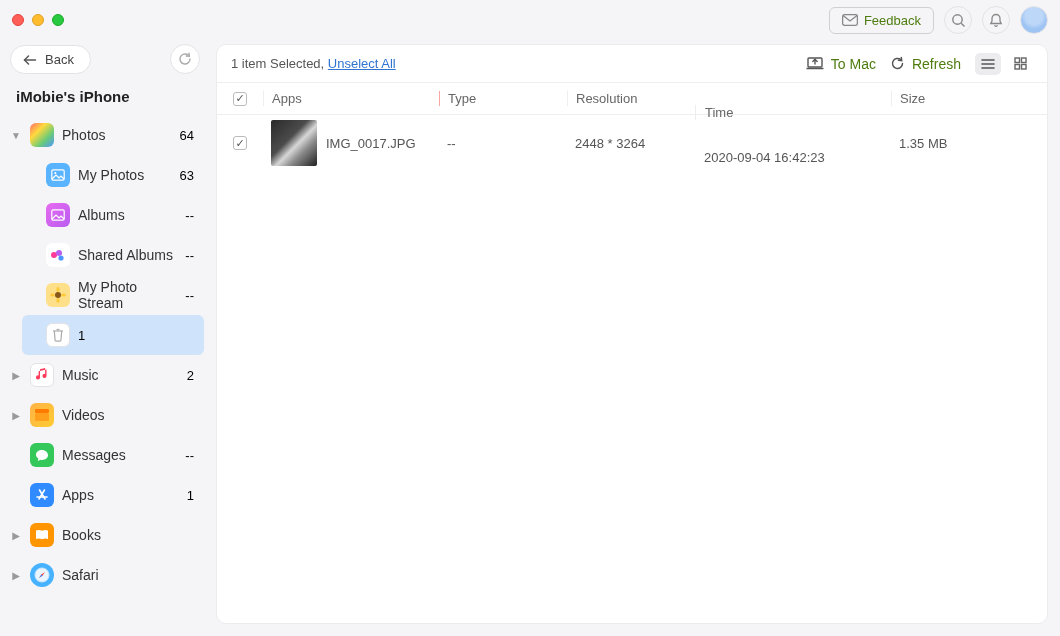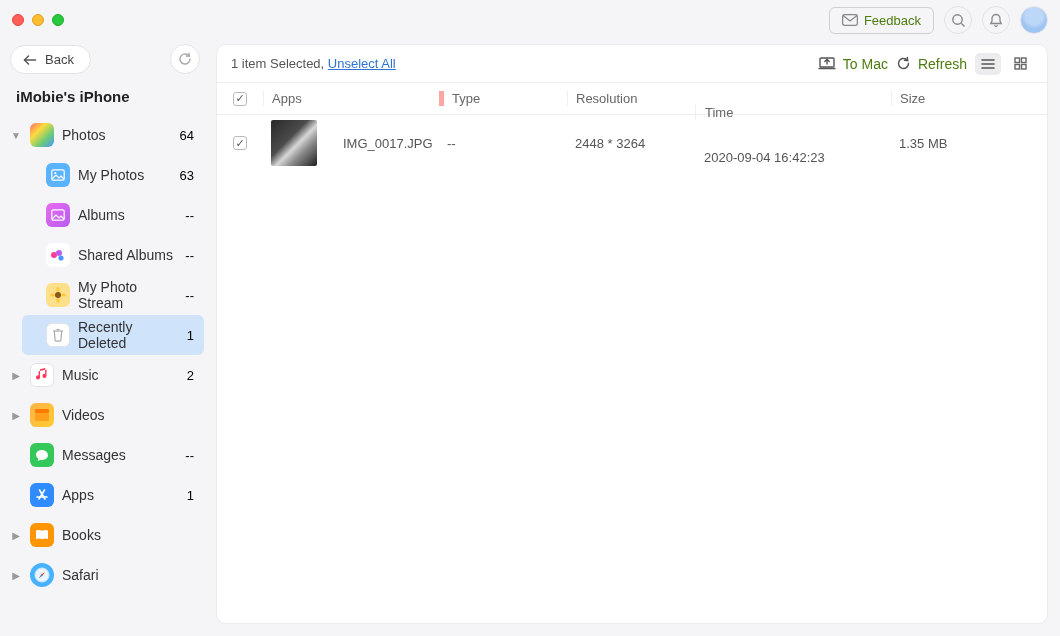--- a/index.html
+++ b/index.html
@@ -176,21 +176,21 @@
       display: flex;
       flex-direction: column;
       overflow: hidden;
     }
     .toolbar {
       height: 38px;
       display: flex;
       align-items: center;
       padding: 0 14px;
       border-bottom: 1px solid #eee;
-      gap: 8px;
+      gap: 14px;
     }
     .toolbar .status { color: #555; font-size: 13px; }
     .toolbar .status a { color: #2f74d0; text-decoration: underline; cursor: pointer; }
     .toolbar-spacer { flex: 1; }
     .tbtn {
       display: flex;
       align-items: flex-start;
       gap: 7px;
       color: #4d7c0f;
       cursor: pointer;
@@ -217,36 +217,36 @@
     .thead {
       display: flex;
       align-items: center;
       height: 32px;
       border-bottom: 1px solid #eee;
       color: #666;
       font-size: 13px;
     }
     .col-check { width: 46px; display:flex; justify-content:center; }
     .col-name { width: 176px; padding-left: 8px; border-left: 1px solid #eee; }
-    .col-type { width: 128px; padding-left: 8px; border-left: 5px solid #fca5a5; }
+    .col-type { width: 128px; padding-left: 8px; border-left: 1px solid #fca5a5; }
     .col-res { width: 128px; padding-left: 8px; border-left: 1px solid #eee; }
     .col-time { width: 196px; padding-left: 9px; border-left: 1px solid #eee; margin-top: 28px; }
     .col-size { flex: 1; padding-left: 8px; border-left: 1px solid #eee; }
     
     .trow {
       display: flex;
       align-items: center;
       min-height: 56px;
       color: #555;
       font-size: 13px;
     }
     .trow .col-name {
       display: flex;
       align-items: center;
-      gap: 26px;
+      gap: 9px;
       border-left: none;
     }
     .trow .col-type,
     .trow .col-res,
     .trow .col-time,
     .trow .col-size { border-left: none; }
     .thumb {
       width: 46px;
       height: 46px;
       background: linear-gradient(135deg,#2a2a2a 0%, #4b4b4b 40%, #d7d7d7 55%, #8a8a8a 70%, #1f1f1f 100%);
@@ -398,21 +398,20 @@
       </div>
       <div class="tree-item selected">
         <span class="disclosure"></span>
         <span class="iconbox ic-trash">
           <svg width="12" height="14" viewBox="0 0 12 14" fill="none" stroke="#aaa" stroke-width="1.2">
               <path d="M1 3h10"></path>
               <path d="M4.5 1.5h3"></path>
               <path d="M2.3 3l.8 9.2a1 1 0 0 0 1 .9h3.8a1 1 0 0 0 1-.9L9.7 3"></path>
             </svg>
         </span>
-        <span class="label">Recently Deleted</span>
         <span class="count">1</span>
       </div>
     </div>
 
     <div class="tree-item">
       <span class="disclosure">▶</span>
       <span class="iconbox ic-music">
         <svg width="12" height="14" viewBox="0 0 12 14" fill="#ff3b5c">
             <path d="M4 2v7.3A2 2 0 1 1 2.6 7.5V3.3L10.5 1.5v6.3A2 2 0 1 1 9.1 6V0L4 1.3z"></path>
           </svg>

